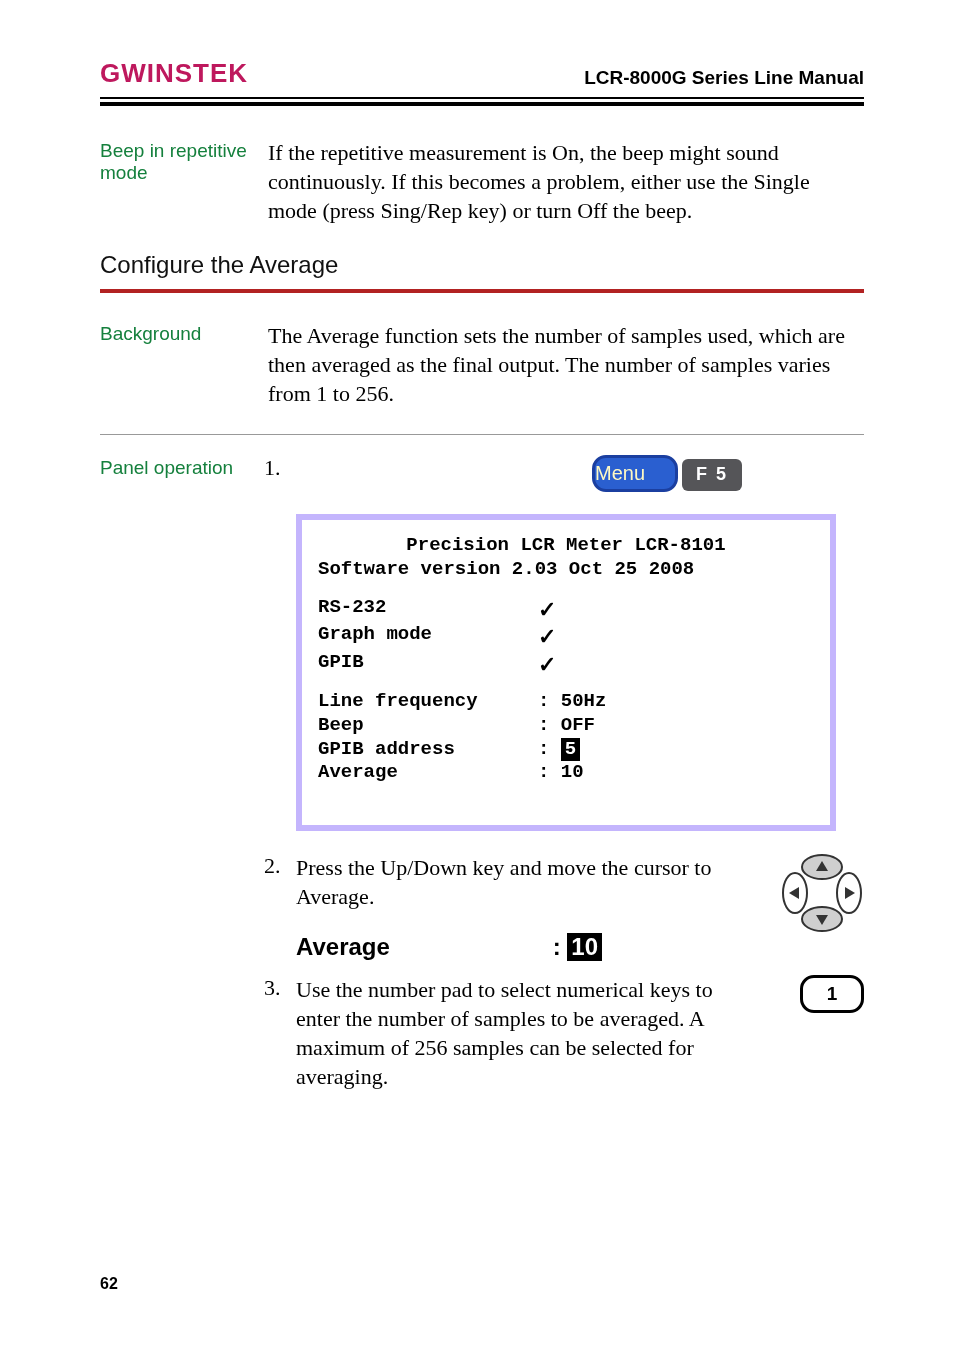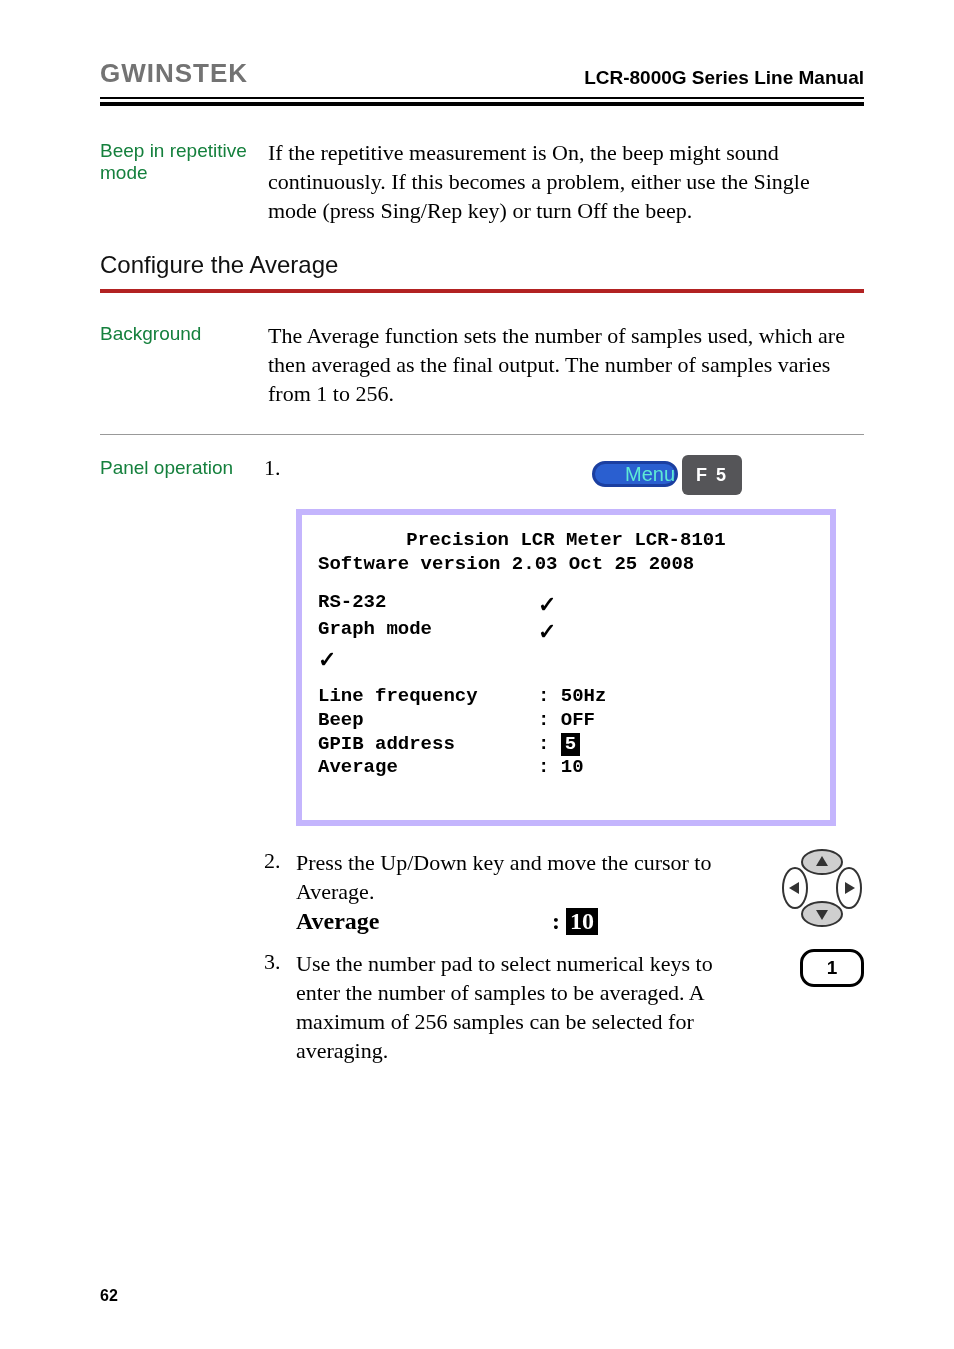--- a/index.html
+++ b/index.html
@@ -16,21 +16,21 @@
     display: flex;
     justify-content: space-between;
     align-items: flex-end;
     margin-bottom: 8px;
   }
   .logo {
     font-family: Arial, sans-serif;
     font-weight: 900;
     font-size: 26px;
     letter-spacing: 1px;
-    color: #737373;
+    color: #be185d;
   }
   .header-title {
     font-family: Arial, sans-serif;
     font-weight: 700;
     font-size: 19px;
   }
   .header-underline {
     border-top: 2px solid #000;
     border-bottom: 4px solid #000;
     height: 9px;
@@ -84,37 +84,37 @@
   .step-num {
     font-size: 22px;
     font-family: "Book Antiqua", Palatino, serif;
     text-align: left;
   }
 
   
   .menu-btn {
     display: inline-flex;
     align-items: center;
-    justify-content: flex-end;
+    justify-content: flex-start;
     width: 86px;
-    height: 26px;
+    height: 37px;
     border: 3px solid #1b3fa0;
     border-radius: 14px;
     background: #2a5fd0;
-    color: #5eead4;
+    color: #fef9c3;
     font-family: Arial, sans-serif;
     font-size: 20px;
     margin-bottom: 8px;
   }
   .f5-btn {
     display: inline-flex;
     align-items: center;
     justify-content: center;
     width: 60px;
-    height: 40px;
+    height: 32px;
     border-radius: 6px;
     background: #555558;
     color: #fff;
     font-family: Arial, sans-serif;
     font-weight: 700;
     font-size: 18px;
     letter-spacing: 2px;
   }
   .right-icons { text-align: right; }
 
@@ -137,24 +137,24 @@
   .lcd-row .v { }
   .lcd-block2 { margin-top: 12px; }
   .check { font-family: Arial, sans-serif; font-size: 22px; font-weight: 900; }
   .inv {
     background: #000;
     color: #fff;
     padding: 0 4px;
     display: inline-block;
   }
   .avg-line {
-    font-family: Liberation Serif, serif;
+    font-family: Liberation Sans, sans-serif;
     font-weight: 700;
     font-size: 24px;
-    margin-top: 2px;
+    margin-top: 22px;
   }
 
   
   .arrow-pad { text-align: right; }
 
   
   .num-key {
     display: inline-flex;
     align-items: center;
     justify-content: center;
@@ -164,21 +164,21 @@
     border-radius: 14px;
     background: #fff;
     font-family: Arial, sans-serif;
     font-weight: 700;
     font-size: 19px;
   }
 
   .page-num {
     position: absolute;
     left: 100px;
-    bottom: 44px;
+    bottom: 56px;
     font-family: Arial, sans-serif;
     font-weight: 700;
     font-size: 16px;
   }
 </style>
 </head>
 <body>
 
 <div class="header-row">
   <div class="logo"><span>GWINSTEK</span></div>
@@ -219,20 +219,21 @@
   <div style="height:14px"></div>
   <div class="lcd-row">
       <span class="k">RS-232</span>
       <span class="v check">✓</span>
     </div>
   <div class="lcd-row">
       <span class="k">Graph mode</span>
       <span class="v check">✓</span>
     </div>
   <div class="lcd-row">
+      <span class="k">GPIB</span>
       <span class="v check">✓</span>
     </div>
   <div class="lcd-block2">
     <div class="lcd-row">
         <span class="k">Line frequency</span>
         <span class="v">: 50Hz</span>
       </div>
     <div class="lcd-row">
         <span class="k">Beep</span>
         <span class="v">: OFF</span>

